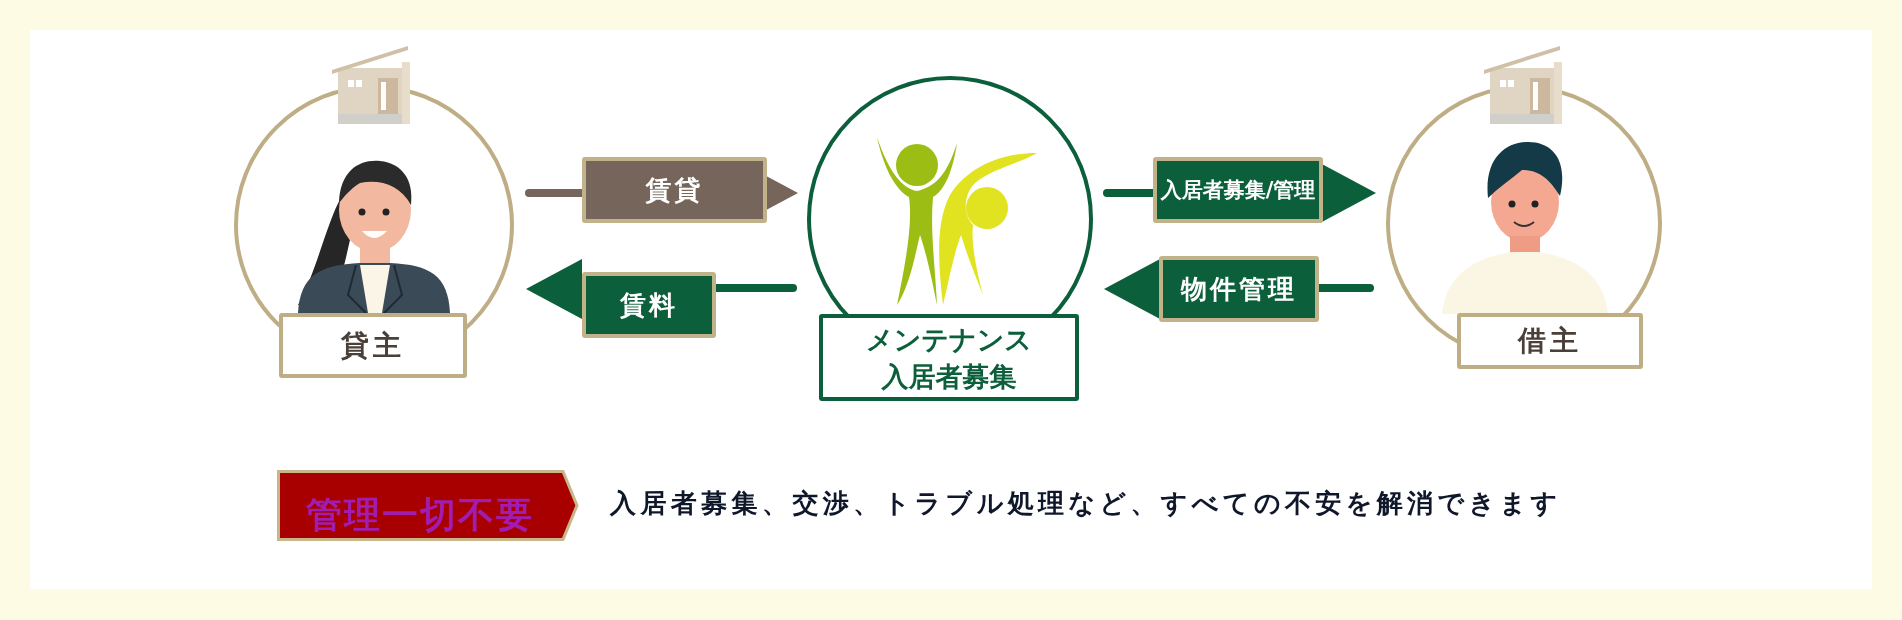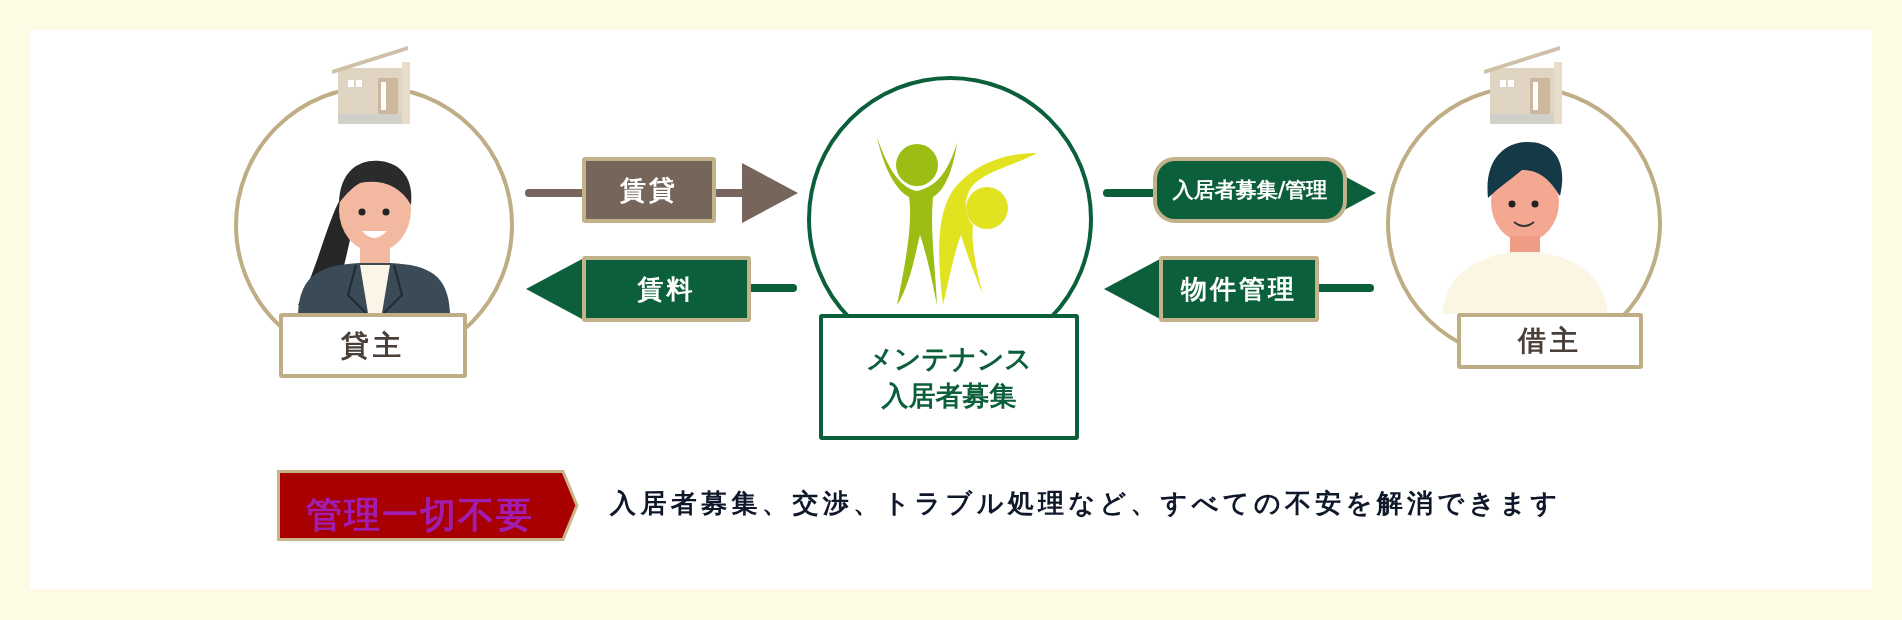--- a/index.html
+++ b/index.html
@@ -50,45 +50,45 @@
   <polygon points="70,110 100,110 92,158 78,158" fill="#fbf5e8"></polygon>
   <polyline points="66,110 58,140 76,158" fill="none" stroke="#1f2a33" stroke-width="2"></polyline>
   <polyline points="104,110 112,140 94,158" fill="none" stroke="#1f2a33" stroke-width="2"></polyline>
 </svg>
 <div class="label-box tan" style="left:279px;top:313px;width:188px;height:65px;">貸主</div>
 
 <div class="line" style="left:525px;top:189px;width:250px;background:#75655a;"></div>
 <svg class="abs" style="left:740px;top:163px;" width="60" height="60" viewBox="0 0 60 60">
     <polygon points="2,0 58,30 2,60" fill="#75655a"></polygon>
   </svg>
-<div class="flow-box brown" style="left:582px;top:157px;width:134px;height:66px;">賃貸</div>
+<div class="flow-box brown" style="left:582px;top:157px;width:185px;height:66px;">賃貸</div>
 
 <div class="line" style="left:560px;top:284px;width:237px;background:#0b5f3a;"></div>
 <svg class="abs" style="left:524px;top:259px;" width="60" height="60" viewBox="0 0 60 60">
     <polygon points="58,0 2,30 58,60" fill="#0b5f3a"></polygon>
   </svg>
-<div class="flow-box green" style="left:582px;top:256px;width:169px;height:66px;">賃料</div>
+<div class="flow-box green" style="left:582px;top:272px;width:134px;height:66px;">賃料</div>
 
 <div class="circle green" style="left:807px;top:76px;width:286px;height:286px;"></div>
 <svg class="abs" style="left:875px;top:135px;" width="170" height="172" viewBox="0 0 170 172">
   <circle cx="42" cy="30" r="21" fill="#9cbd13"></circle>
   <path d="M2,2 C10,40 25,58 34,62 C38,90 30,130 22,170 C35,150 40,120 45,100 C52,120 58,150 62,170 C60,130 55,95 58,62 C70,55 78,35 82,8 C72,40 60,52 42,56 C28,54 14,38 2,2 Z" fill="#9cbd13"></path>
   <circle cx="112" cy="73" r="21" fill="#e1e320"></circle>
   <path d="M162,18 C120,18 90,36 75,60 C62,85 62,120 68,170 C75,140 80,115 86,100 C92,120 100,140 108,160 C100,130 96,105 98,90 C88,80 88,60 100,48 C115,35 140,30 162,18 Z" fill="#e1e320"></path>
 </svg>
-<div class="label-box green" style="left:819px;top:314px;width:260px;height:126px;">
+<div class="label-box green" style="left:819px;top:314px;width:260px;height:87px;">
   <span>メンテナンス</span>
   <span>入居者募集</span>
 </div>
 
 <div class="line" style="left:1103px;top:189px;width:240px;background:#0b5f3a;"></div>
 <svg class="abs" style="left:1318px;top:163px;" width="60" height="60" viewBox="0 0 60 60">
     <polygon points="2,0 58,30 2,60" fill="#0b5f3a"></polygon>
   </svg>
-<div class="flow-box green small" style="left:1153px;top:157px;width:194px;height:66px;border-radius:22px;">入居者募集/管理</div>
+<div class="flow-box green small" style="left:1153px;top:157px;width:170px;height:66px;">入居者募集/管理</div>
 
 <div class="line" style="left:1140px;top:284px;width:234px;background:#0b5f3a;"></div>
 <svg class="abs" style="left:1102px;top:259px;" width="60" height="60" viewBox="0 0 60 60">
     <polygon points="58,0 2,30 58,60" fill="#0b5f3a"></polygon>
   </svg>
 <div class="flow-box green" style="left:1159px;top:256px;width:160px;height:66px;">物件管理</div>
 
 <div class="circle tan" style="left:1386px;top:85px;width:276px;height:276px;"></div>
 <svg class="abs" style="left:1480px;top:44px;" width="86" height="84" viewBox="0 0 86 84">
   <polygon points="4,26 80,2 80,80 10,80 10,28" fill="#ffffff"></polygon>

